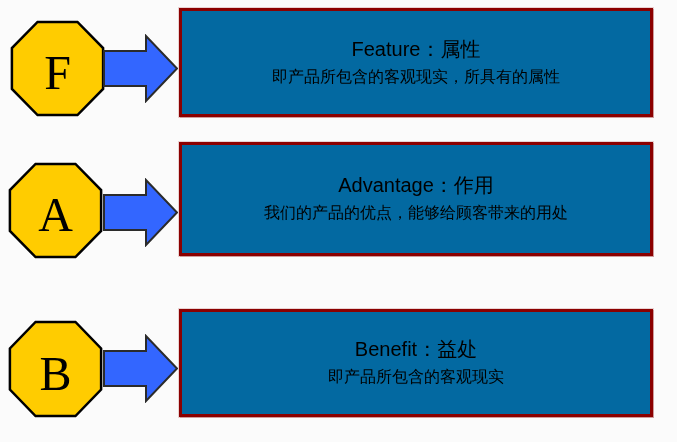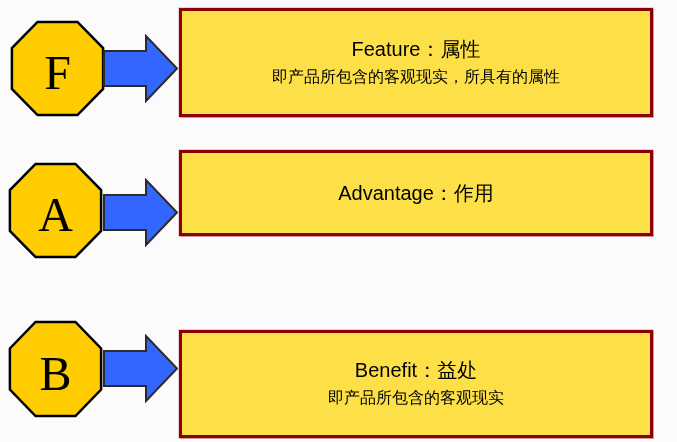--- a/index.html
+++ b/index.html
@@ -45,21 +45,21 @@
   }
   .arrow svg {
     display: block;
     width: 100%;
     height: 100%;
   }
   .textbox {
     position: absolute;
     box-sizing: border-box;
     width: 474px;
-    background: #fde047;
+    background: #0369a1;
     border: 3px solid var(--box-border, #8b0000);
     box-shadow: 1px 1px 0 #cf9c9c, 0 0 0 1px #e9d2d2;
     display: flex;
     flex-direction: column;
     align-items: center;
     justify-content: center;
     text-align: center;
   }
   .textbox .heading {
     font-size: 20px;
@@ -72,22 +72,22 @@
     color: #000;
   }
   
   #oct-f { left: 10px; top: 20px;  width: 95px; height: 97px; }
   #oct-a { left: 8px;  top: 162px; width: 95px; height: 97px; }
   #oct-b { left: 8px;  top: 320px; width: 95px; height: 98px; }
   #arr-f { left: 103px; top: 34px;  width: 76px; height: 69px; }
   #arr-a { left: 103px; top: 178px; width: 76px; height: 69px; }
   #arr-b { left: 103px; top: 334px; width: 76px; height: 69px; }
   #box-f { left: 179px; top: 8px;   height: 109px; }
-  #box-a { left: 179px; top: 150px; height: 86px; }
-  #box-b { left: 179px; top: 330px; height: 108px; }
+  #box-a { left: 179px; top: 142px; height: 114px; }
+  #box-b { left: 179px; top: 309px; height: 108px; }
 </style>
 </head>
 <body>
 
 <div class="stage">
 
   <div class="octagon" id="oct-f">
     <svg viewBox="0 0 100 100" preserveAspectRatio="none">
       <polygon points="29,2 71,2 98,29 98,71 71,98 29,98 2,71 2,29" style="fill:var(--octagon-fill,#FFCC00);stroke:var(--octagon-stroke,#000);" stroke-width="2.5" vector-effect="non-scaling-stroke"></polygon>
     </svg>
@@ -109,20 +109,21 @@
     </svg>
     <div class="letter">A</div>
   </div>
   <div class="arrow" id="arr-a">
     <svg viewBox="0 0 76 69">
       <polygon points="1,17 43,17 43,2 74,34.5 43,67 43,52 1,52" style="fill:var(--arrow-fill,#3366FF);stroke:var(--arrow-stroke,#2b2b2b);" stroke-width="2" stroke-linejoin="miter"></polygon>
     </svg>
   </div>
   <div class="textbox" id="box-a">
     <div class="heading">Advantage：作用</div>
+    <div class="desc">我们的产品的优点，能够给顾客带来的用处</div>
   </div>
 
   <div class="octagon" id="oct-b">
     <svg viewBox="0 0 100 100" preserveAspectRatio="none">
       <polygon points="29,2 71,2 98,29 98,71 71,98 29,98 2,71 2,29" style="fill:var(--octagon-fill,#FFCC00);stroke:var(--octagon-stroke,#000);" stroke-width="2.5" vector-effect="non-scaling-stroke"></polygon>
     </svg>
     <div class="letter">B</div>
   </div>
   <div class="arrow" id="arr-b">
     <svg viewBox="0 0 76 69">

